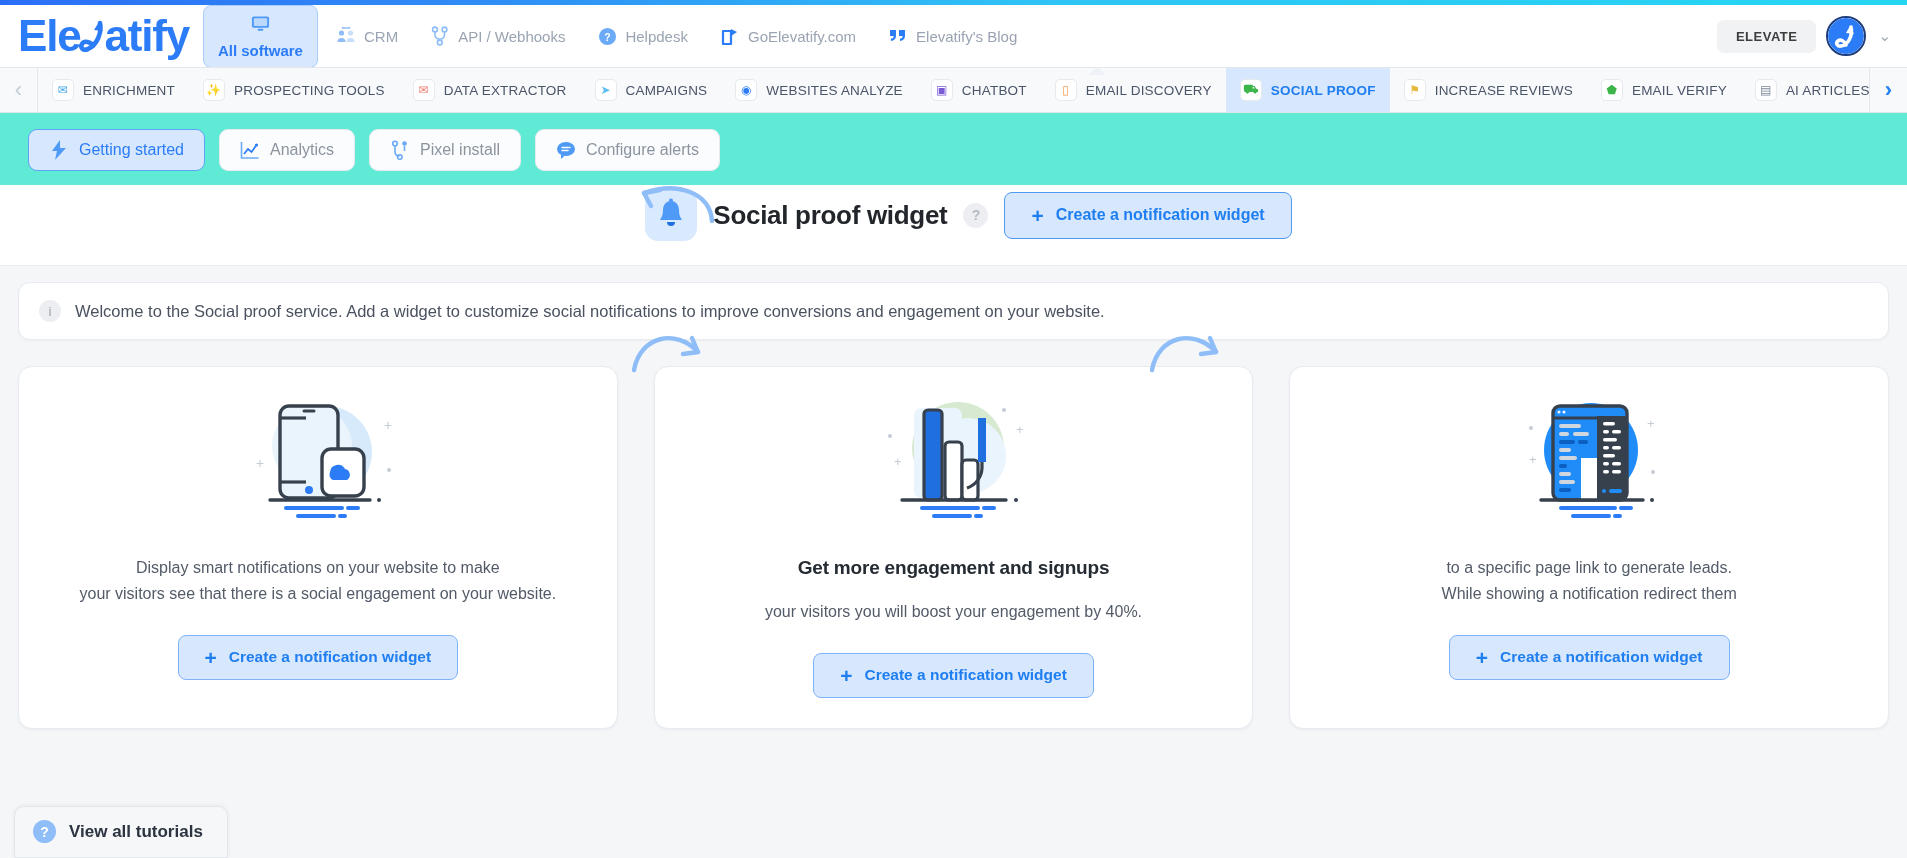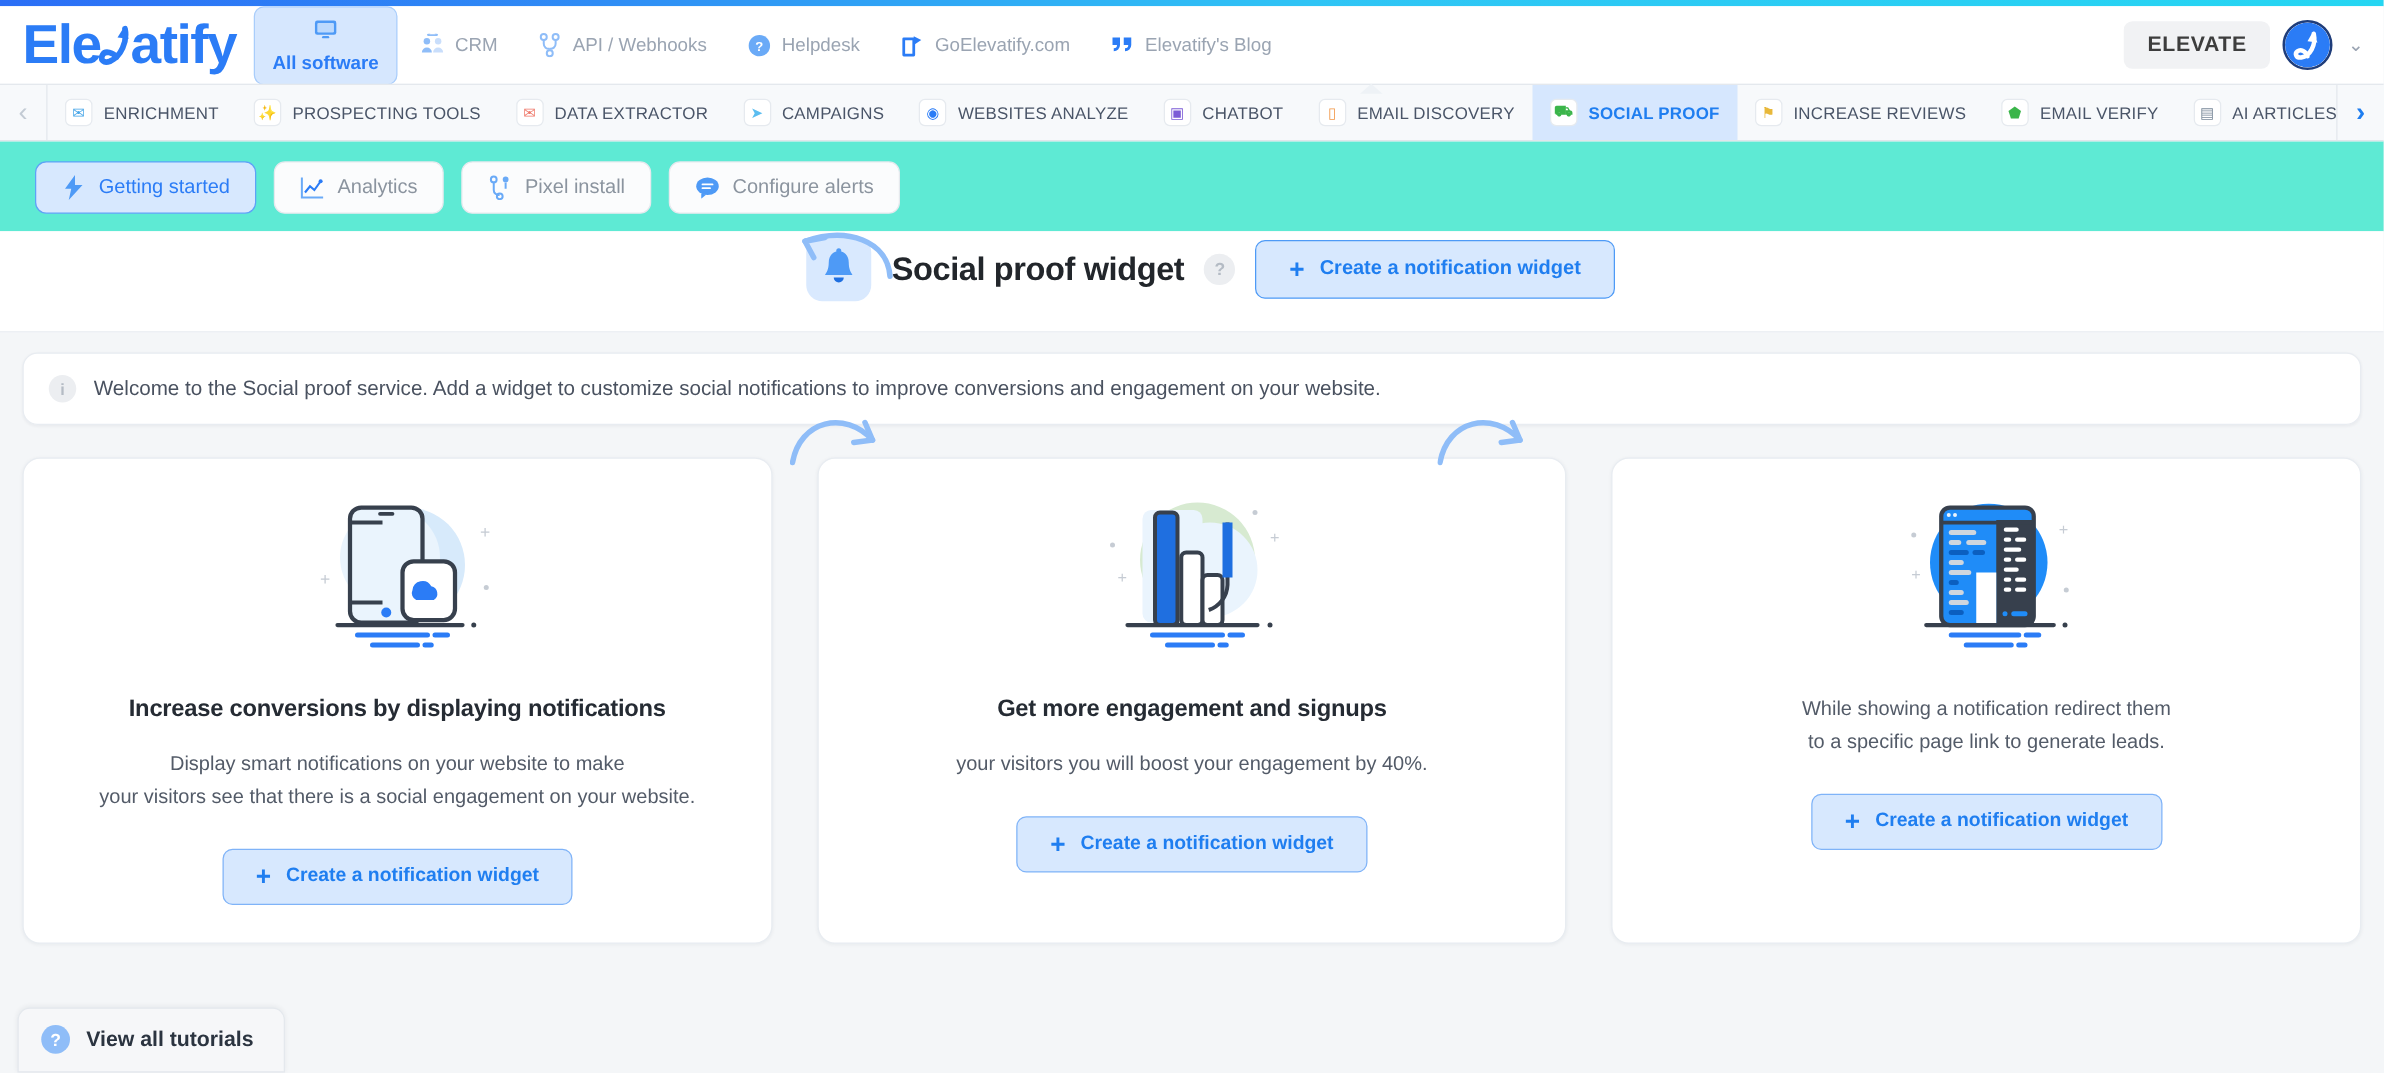--- a/index.html
+++ b/index.html
@@ -41,21 +41,21 @@
     background: #d6e7fe; border: 1px solid #a9cdfb;
     color: #2b7cf6; font-weight: bold; flex-direction: column;
   }
   .pnav-icon { width: 20px; height: 20px; display: inline-flex; align-items: center; justify-content: center; }
 
   .header-right {
     margin-left: auto; display: flex; align-items: center; gap: 10px;
   }
   .elevate-btn {
     background: #f1f2f4; border-radius: 7px;
-    padding: 9px 19px; font-size: 17px; font-weight: bold;
+    padding: 9px 19px; font-size: 13px; font-weight: bold;
     color: #3d3d3d; letter-spacing: .5px; cursor: pointer;
   }
   .avatar {
     width: 40px; height: 40px; border-radius: 50%;
     background: #ffffff; border: 2px solid #1f3d7a;
     display: flex; align-items: center; justify-content: center;
     overflow: hidden; cursor: pointer;
   }
   .avatar-inner {
     width: 36px; height: 36px; border-radius: 50%;
@@ -465,21 +465,20 @@
           <path d="M46 88 h26" stroke="#37404d" stroke-width="3.2"></path>
           <circle cx="75" cy="96" r="4" fill="#2b7cf6"></circle>
           <rect x="88" y="55" width="42" height="47" rx="9" fill="#ffffff" stroke="#37404d" stroke-width="3.4"></rect>
           <path d="M96 78 a8 8 0 0 1 15 -3 a6 6 0 0 1 2 11 h-14 a6 6 0 0 1 -3 -8 z" fill="#2b7cf6"></path>
           <path d="M36 106 h100" stroke="#37404d" stroke-width="3.4" stroke-linecap="round"></path>
           <circle cx="145" cy="106" r="2" fill="#37404d"></circle>
           <path d="M52 114 h56 M114 114 h10" stroke="#2b7cf6" stroke-width="4" stroke-linecap="round"></path>
           <path d="M64 122 h36 M106 122 h5" stroke="#2b7cf6" stroke-width="4" stroke-linecap="round"></path>
         </svg>
       </div>
-      <div class="card-title">Increase conversions by displaying notifications</div>
       <div class="card-desc">
         <div>Display smart notifications on your website to make</div>
         <div>your visitors see that there is a social engagement on your website.</div>
       </div>
       <div class="card-btn">
         <span class="plus-glyph">+</span>
         <span>Create a notification widget</span>
       </div>
     </div>
 
@@ -559,22 +558,22 @@
           </g>
           <circle cx="99" cy="97" r="2" fill="#1f8cf8"></circle>
           <rect x="104" y="95" width="13" height="4" rx="2" fill="#1f8cf8"></rect>
           <path d="M36 106 h102" stroke="#37404d" stroke-width="3.4" stroke-linecap="round"></path>
           <circle cx="147" cy="106" r="2" fill="#37404d"></circle>
           <path d="M56 114 h54 M116 114 h10" stroke="#2b7cf6" stroke-width="4" stroke-linecap="round"></path>
           <path d="M68 122 h36 M110 122 h5" stroke="#2b7cf6" stroke-width="4" stroke-linecap="round"></path>
         </svg>
       </div>
       <div class="card-desc">
+        <div>to a specific page link to generate leads.</div>
         <div>While showing a notification redirect them</div>
-        <div>to a specific page link to generate leads.</div>
       </div>
       <div class="card-btn">
         <span class="plus-glyph">+</span>
         <span>Create a notification widget</span>
       </div>
     </div>
 
   </div>
 </div>
 

